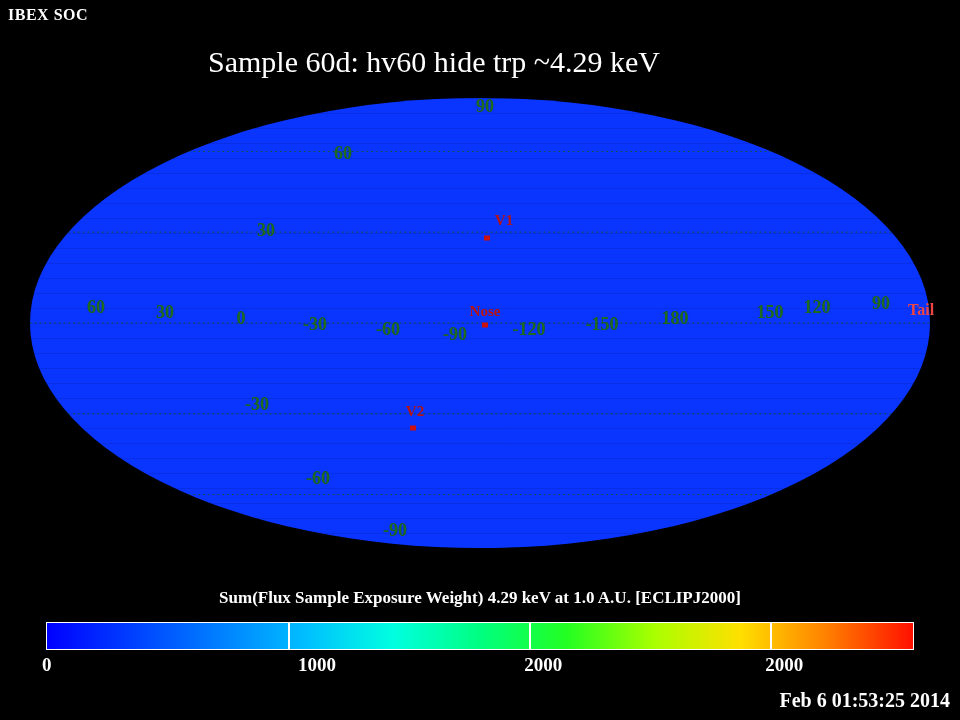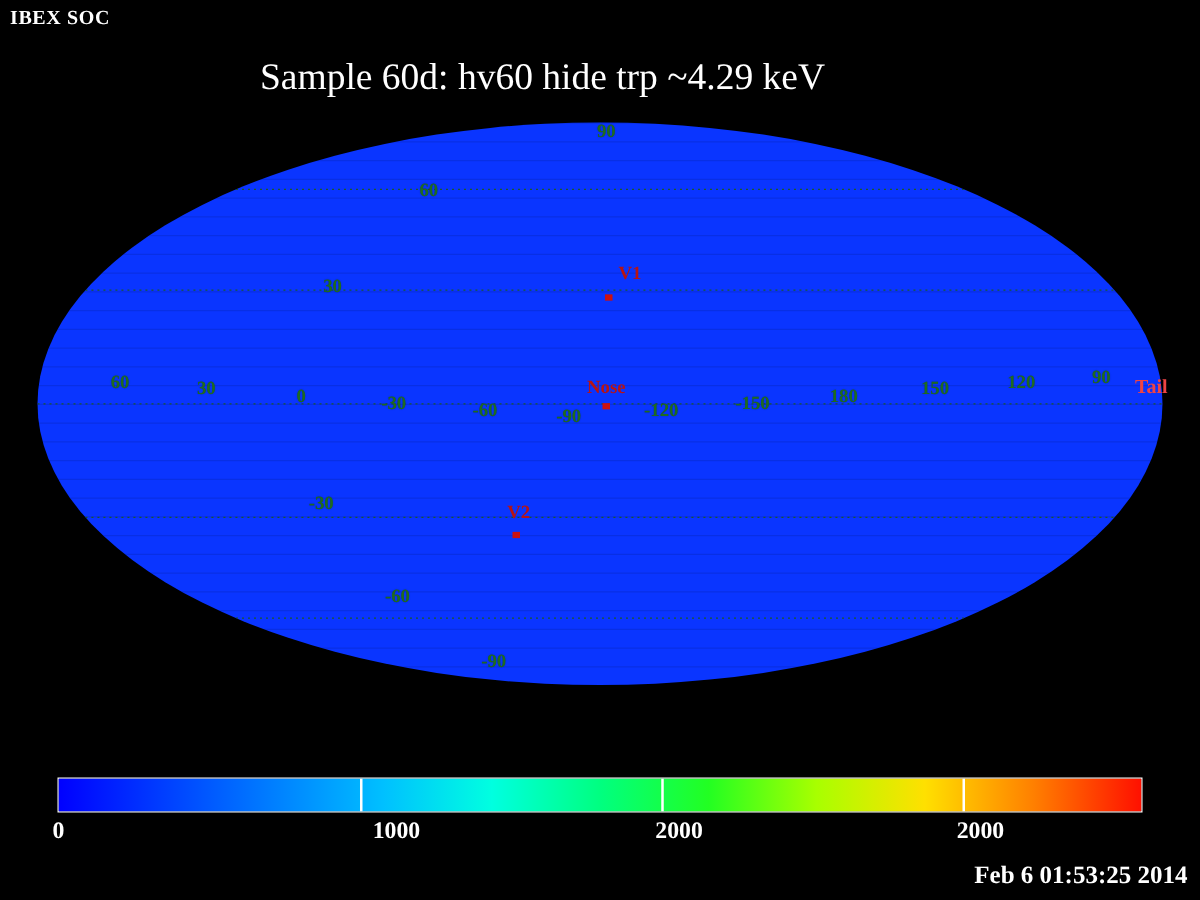--- a/index.html
+++ b/index.html
@@ -73,21 +73,21 @@
     stroke-width: 1;
     stroke-dasharray: 1.6 3.2;
     opacity: 0.95;
   }
 
   
   .lon-label, .lat-label, .pole-label {
     position: absolute;
     color: #1f6b1f;
     font-family: "Liberation Serif", "DejaVu Serif", serif;
-    font-size: 15px;
+    font-size: 18px;
     font-weight: bold;
     white-space: nowrap;
     transform: translate(-50%, -50%);
     text-shadow: 0 0 1px rgba(0,0,0,0.35);
   }
   .marker-label {
     position: absolute;
     color: #b81414;
     font-family: "Liberation Serif", "DejaVu Serif", serif;
     font-size: 15px;
@@ -406,39 +406,40 @@
     <div id="map-labels">
         <div class="lon-label" style="left: 66px; top: 209px;">60</div>
         <div class="lon-label" style="left: 135px; top: 214px;">30</div>
         <div class="lon-label" style="left: 211px; top: 220px;">0</div>
         <div class="lon-label" style="left: 285px; top: 226px;">-30</div>
         <div class="lon-label" style="left: 358px; top: 231px;">-60</div>
         <div class="lon-label" style="left: 425px; top: 236px;">-90</div>
         <div class="lon-label" style="left: 499px; top: 231px;">-120</div>
         <div class="lon-label" style="left: 572px; top: 226px;">-150</div>
         <div class="lon-label" style="left: 645px; top: 220px;">180</div>
-        <div class="lon-label" style="left: 718px; top: 214px;">150</div>
+        <div class="lon-label" style="left: 740px; top: 214px;">150</div>
         <div class="lon-label" style="left: 787px; top: 209px;">120</div>
         <div class="lon-label" style="left: 851px; top: 205px;">90</div>
         <div class="lat-label" style="left: 313px; top: 55px;">60</div>
         <div class="lat-label" style="left: 236px; top: 132px;">30</div>
         <div class="lat-label" style="left: 227px; top: 306px;">-30</div>
         <div class="lat-label" style="left: 288px; top: 380px;">-60</div>
         <div class="pole-label" style="left: 455px; top: 8px;">90</div>
         <div class="pole-label" style="left: 365px; top: 432px;">-90</div>
         <div class="marker-label" style="left: 455px; top: 213px;">Nose</div>
         <div class="marker-dot" style="left: 455px; top: 227px;"></div>
         <div class="marker-label" style="left: 463px; top: 122px; margin-left: 11px;">V1</div>
         <div class="marker-dot" style="left: 457px; top: 140px;"></div>
         <div class="marker-label" style="left: 385px; top: 313px;">V2</div>
         <div class="marker-dot" style="left: 383px; top: 330px;"></div>
         <div id="tail-label" style="left: 878px; top: 212px;">Tail</div>
       </div>
   </div>
 
+  <div id="cbar-caption">Sum(Flux Sample Exposure Weight)  4.29 keV at 1.0 A.U. [ECLIPJ2000]</div>
 
   <div id="colorbar-wrap">
     <div id="colorbar"></div>
     <div id="cbar-ticks">
         <div class="cbar-tick" style="left: 241.111px;"></div>
         <div class="cbar-tick" style="left: 482.222px;"></div>
         <div class="cbar-tick" style="left: 723.333px;"></div>
       </div>
   </div>
   <div id="cbar-labels">

